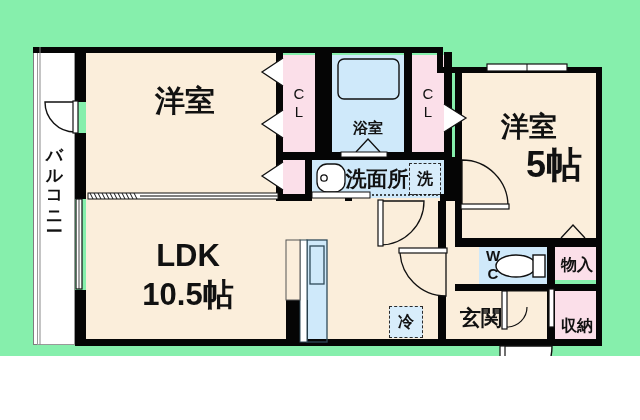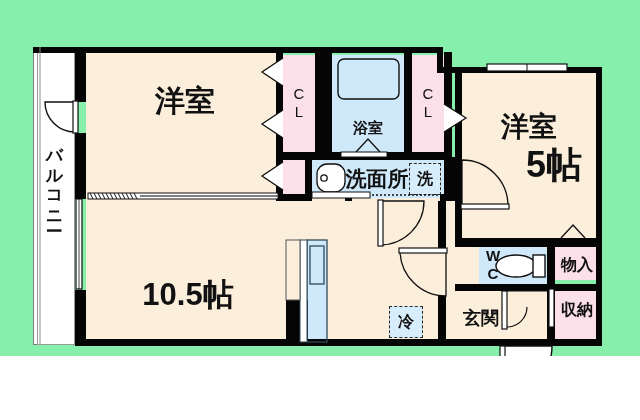--- a/index.html
+++ b/index.html
@@ -201,41 +201,42 @@
     <rect x="500" y="346" width="5" height="52" fill="#ffffff" stroke="#111" stroke-width="1.2"></rect>
 
     <rect x="307" y="240" width="20" height="102" fill="none" stroke="#2e4a59" stroke-width="1.3"></rect>
     <rect x="310" y="246" width="14" height="38" fill="#cfe9fa" stroke="#2e4a59" stroke-width="1.3"></rect>
     <rect x="300" y="240" width="7" height="102" fill="#ffffff" stroke="#2e4a59" stroke-width="1"></rect>
     <rect x="286" y="240" width="14" height="60" fill="#fbeedb" stroke="#555" stroke-width="1"></rect>
   </svg>
 
   <div class="label center" style="left:185px;top:101px;font-size:30px;">洋室</div>
 
+  <div class="label center" style="left:188px;top:256px;font-size:31px;">LDK</div>
   <div class="label center" style="left:188px;top:295px;font-size:31px;">10.5帖</div>
 
   <div class="label center" style="left:529px;top:127px;font-size:28px;">洋室</div>
   <div class="label center" style="left:529px;top:165px;font-size:36px;margin-left:25px;">5帖</div>
 
   <div class="label center" style="left:368px;top:128px;font-size:15px;">浴室</div>
 
   <div class="label center" style="left:377px;top:179px;font-size:21px;">洗面所</div>
 
   <div class="label center" style="left:425px;top:179px;font-size:16px;">洗</div>
 
   <div class="label center" style="left:406px;top:322px;font-size:16px;">冷</div>
 
   <div class="label center" style="left:493px;top:256px;font-size:15px;">W</div>
   <div class="label center" style="left:493px;top:274px;font-size:15px;">C</div>
 
-  <div class="label center" style="left:481px;top:318px;font-size:18px;">玄関</div>
+  <div class="label center" style="left:481px;top:318px;font-size:21px;">玄関</div>
 
   <div class="label center" style="left:577px;top:265px;font-size:16px;">物入</div>
 
-  <div class="label center" style="left:577px;top:310px;font-size:16px;">収納</div>
+  <div class="label center" style="left:577px;top:326px;font-size:16px;">収納</div>
 
   <div class="cl-label" style="left:291px;top:86px;">C</div>
   <div class="cl-label" style="left:291px;top:104px;">L</div>
 
   <div class="cl-label" style="left:420px;top:86px;">C</div>
   <div class="cl-label" style="left:420px;top:104px;">L</div>
 
   <div class="label vertical" style="left:45px;top:136px;font-size:17px;font-weight:600;">バルコニー</div>
 
 </div>

